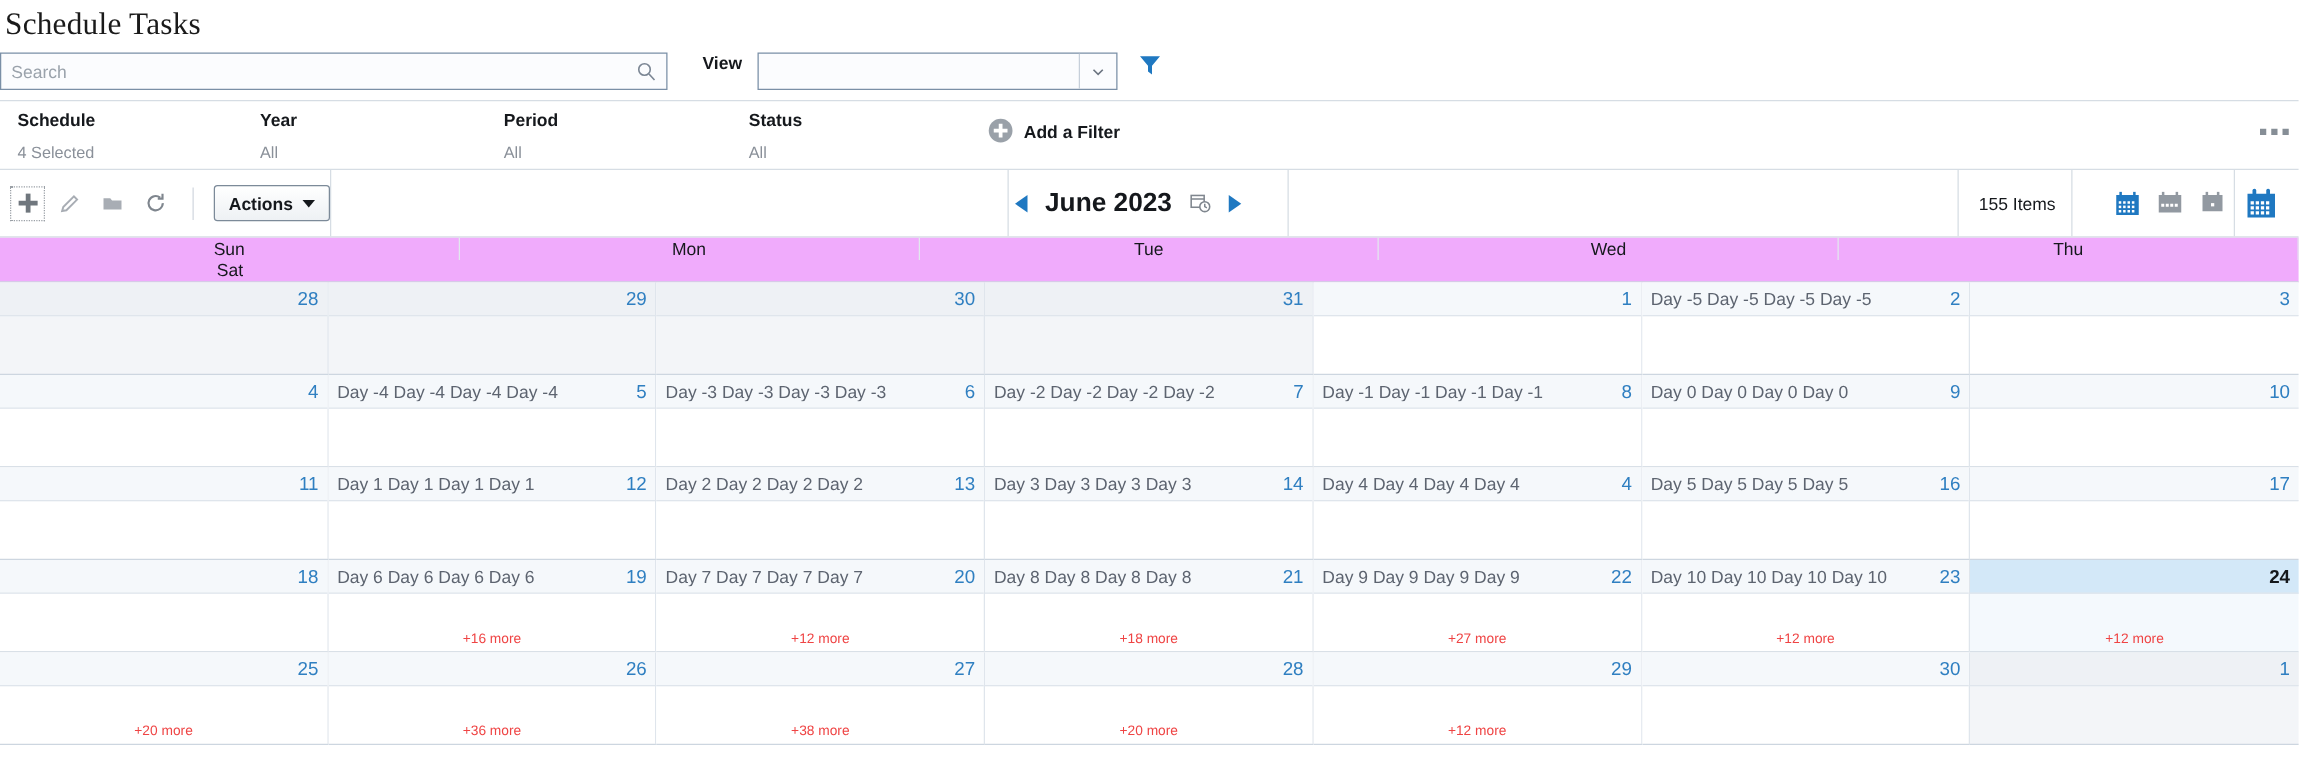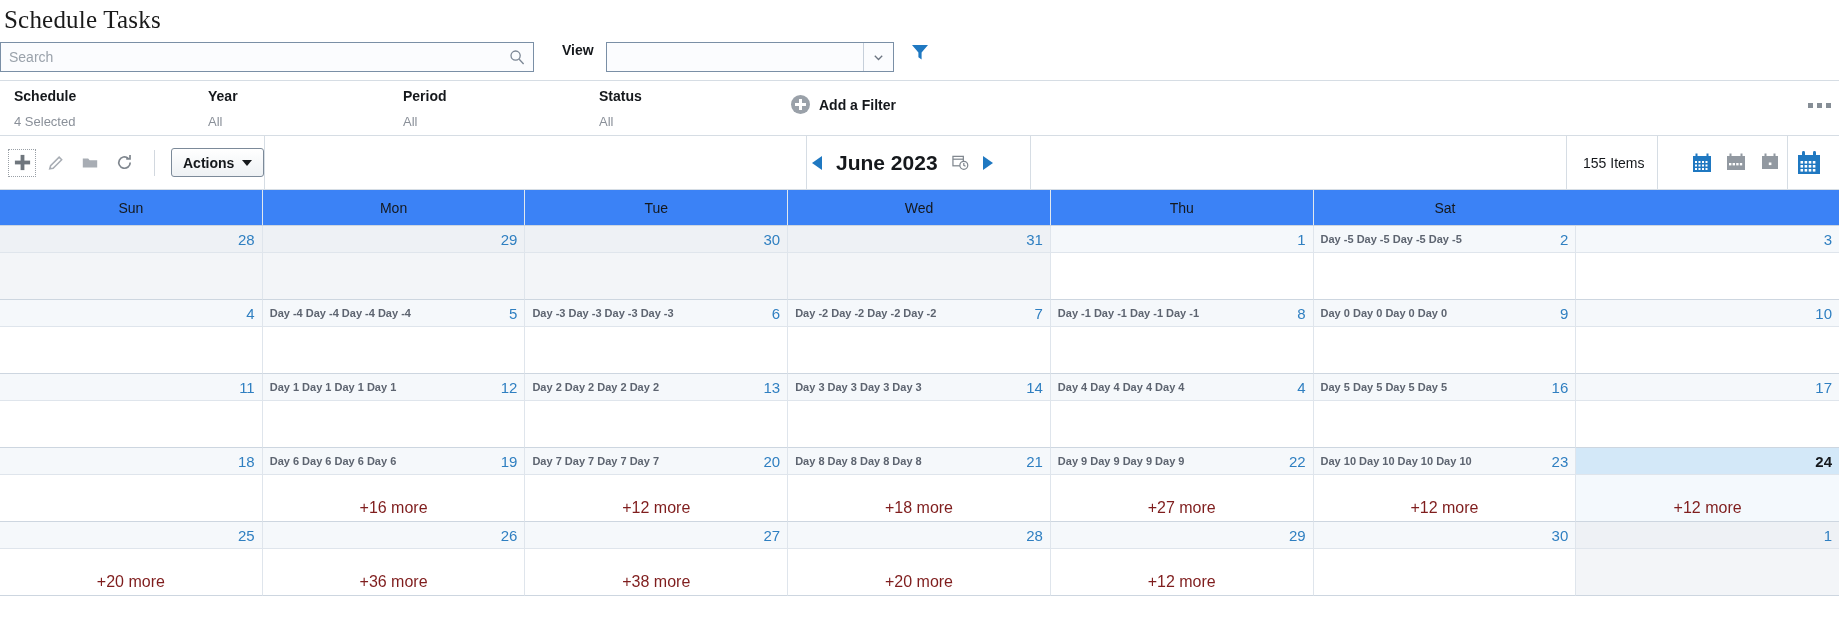--- a/index.html
+++ b/index.html
@@ -163,23 +163,23 @@
   .viewicons {
     position: absolute; right: 8px; top: 0; bottom: 0;
     display: flex; align-items: center;
   }
   .vi { width: 34px; display: flex; align-items: center; justify-content: center; }
 
   
   .cal { width: 1839px; }
   .cal-head {
     display: grid;
-    grid-template-columns: repeat(7, 1fr);
+    grid-template-columns: repeat(5, 1fr);
     height: 36px;
-    background: #3b82f6;
+    background: #f0abfc;
     border-bottom: 1px solid #cdd6e0;
   }
   .cal-head div {
     font-size: 14px; color: #15181c;
     display: flex; align-items: center; justify-content: center;
     border-right: 1px solid #e2e8ee;
   }
   .cal-head div:last-child { border-right: 0; }
   .week { display: grid; grid-template-columns: repeat(7, 1fr); }
   .daycell {
@@ -196,34 +196,33 @@
   .daycell.sel { background: #f4f9fd; }
   .dayhead {
     display: flex; align-items: center;
     height: 27px;
     background: #f5f8fb;
     border-bottom: 1px solid #dfe5ec;
     padding: 0 7px;
     gap: 6px;
   }
   .ev {
-    font-size: 11px; color: #5d6470;
+    font-size: 14px; color: #5d6470;
     white-space: nowrap; overflow: hidden; text-overflow: clip;
     flex: 1;
-    font-weight: bold;
   }
   .dnum { font-size: 15px; color: #2f7fc1; margin-left: auto; }
   .daycell.sel .dnum { color: #15181c; font-weight: bold; }
   .daybody {
     flex: 1;
     display: flex; align-items: flex-end; justify-content: center;
     padding-bottom: 4px;
   }
   .more {
-    font-size: 16px; color: #7f1d1d; text-decoration: none;
+    font-size: 11px; color: #ef4444; text-decoration: none;
   }
 </style>
 </head>
 <body>
 
 <div class="page-title">Schedule Tasks</div>
 
 <div class="searchrow">
   <div class="search-box">
     <input type="text" placeholder="Search" style="">

